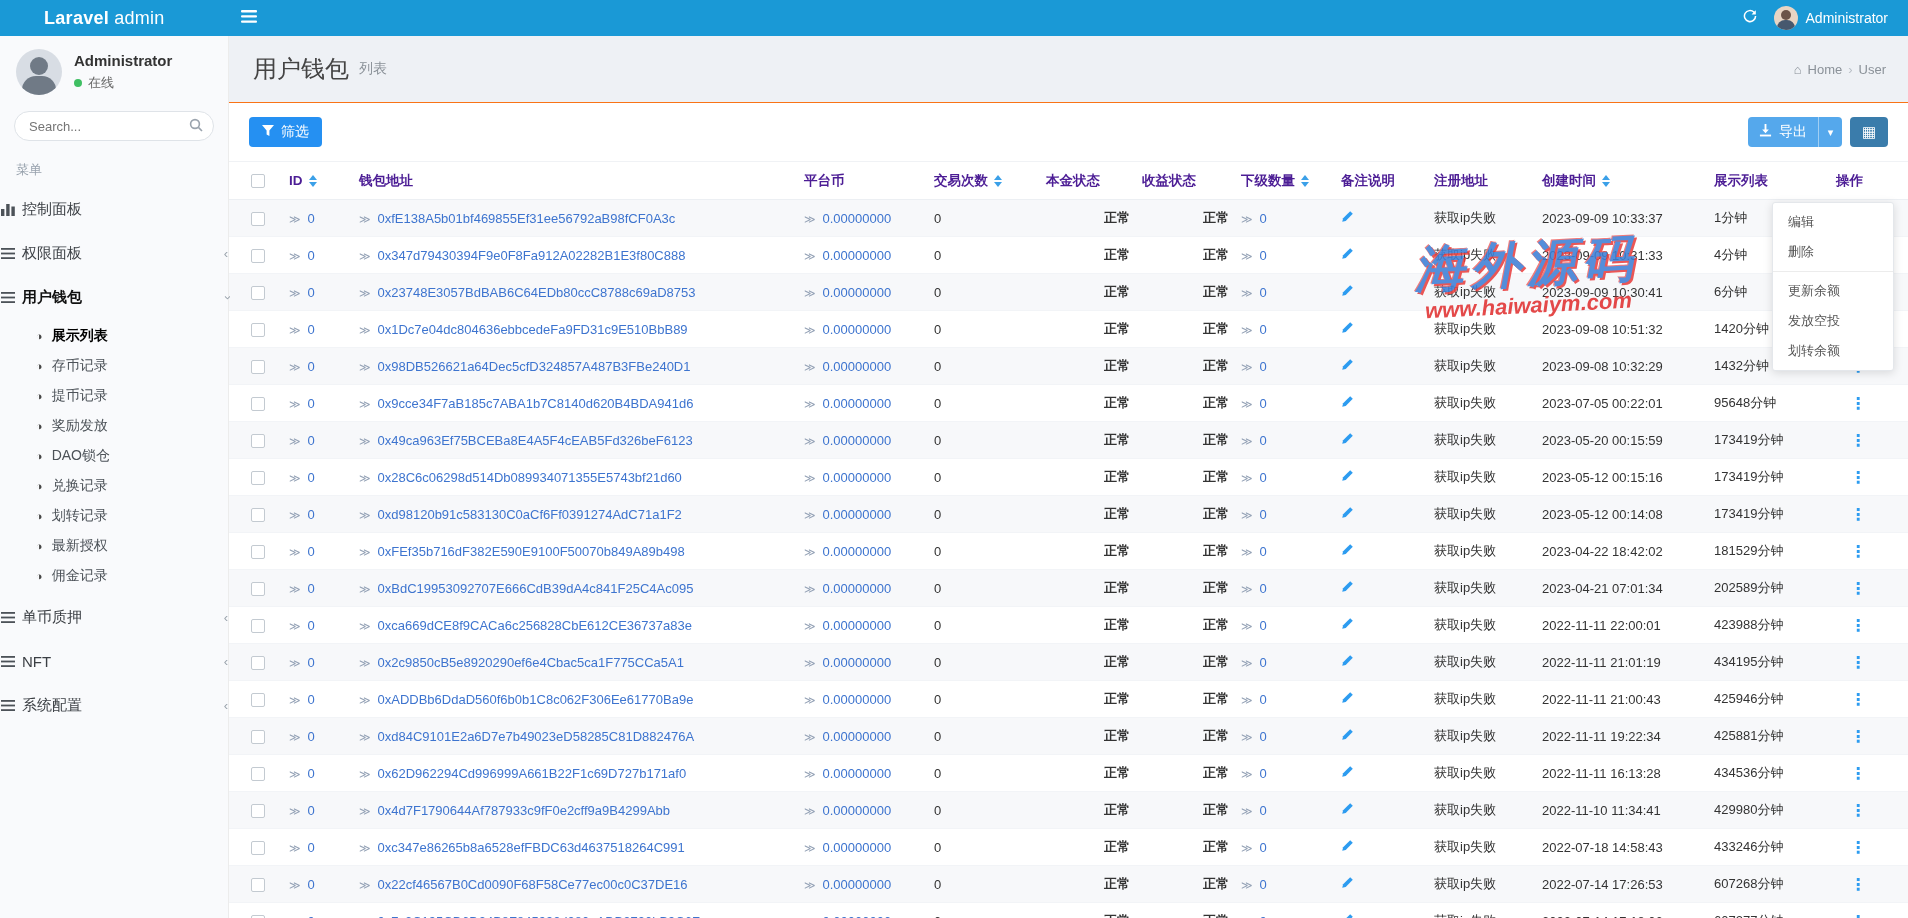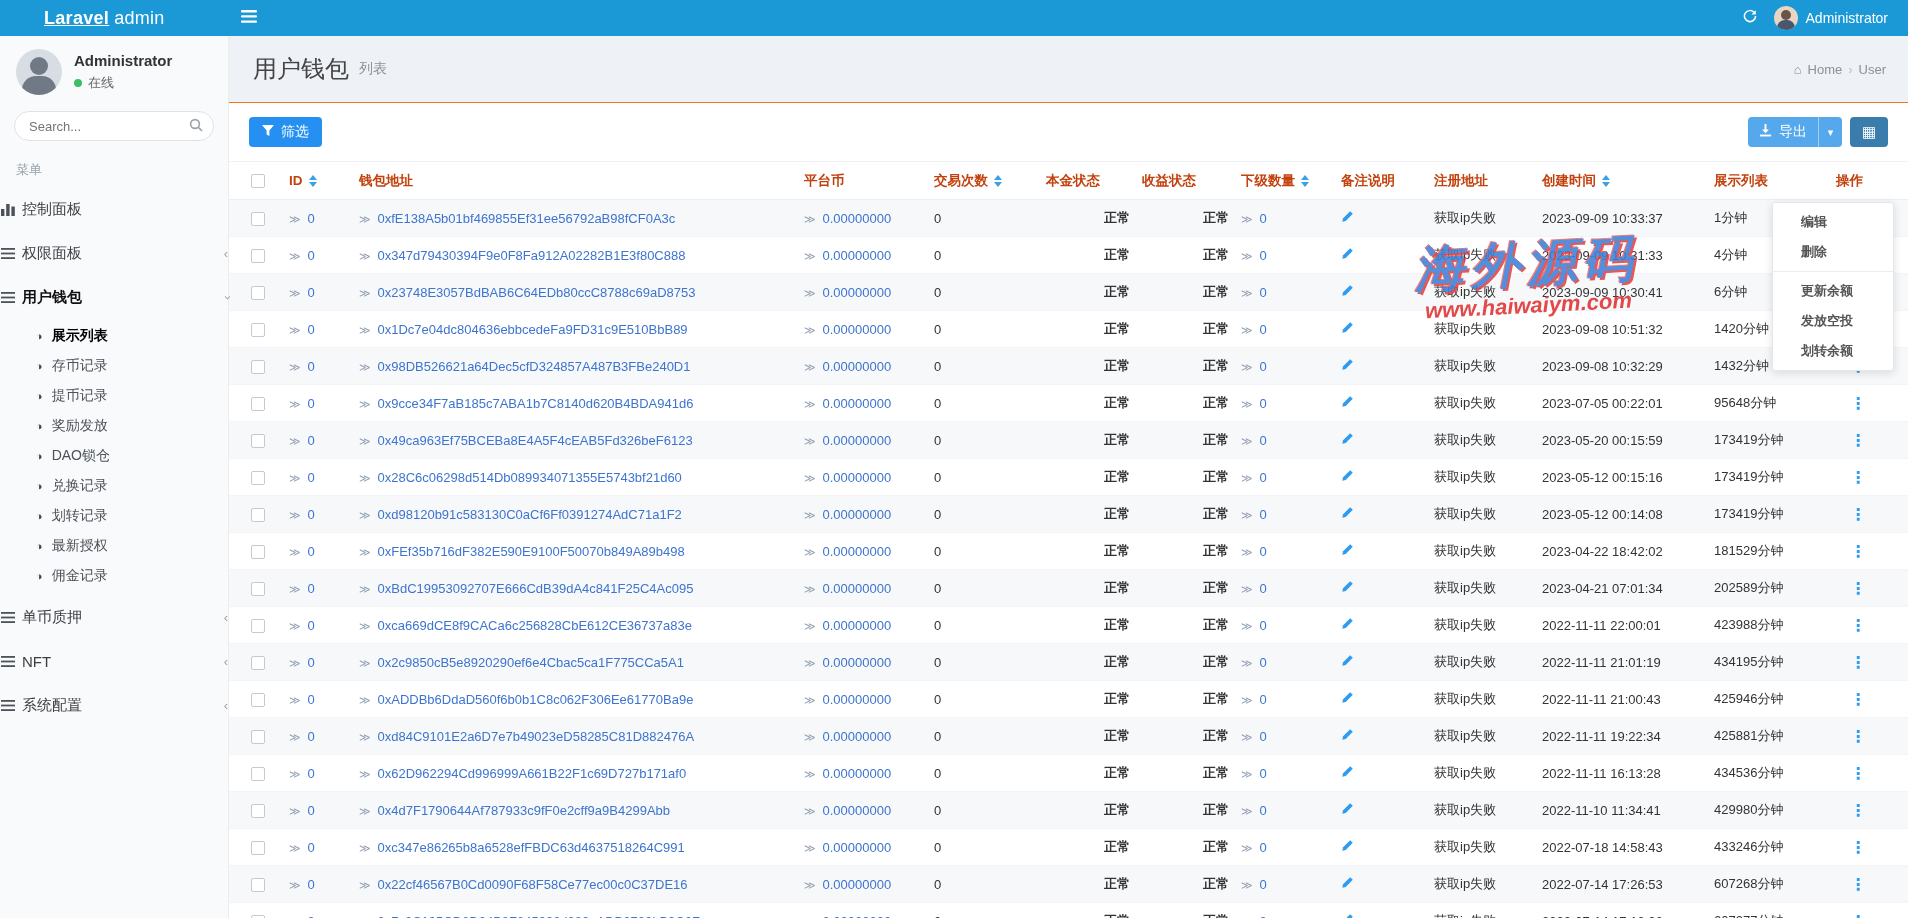--- a/index.html
+++ b/index.html
@@ -7,21 +7,21 @@
   body {
     font-family:"Liberation Sans","DejaVu Sans",sans-serif;
     background:#eef1f5; color:#333; position:relative;
   }
 
   
   .navbar { position:absolute; top:0; left:0; width:1908px; height:36px;
     background:#1a99d6; color:#fff; display:flex; align-items:center; z-index:30; }
   .brand { width:229px; height:36px; display:flex; align-items:center; padding-left:44px;
     font-size:18px; letter-spacing:.3px; }
-  .brand b { font-weight:bold; margin-right:5px;text-decoration:underline; }
+  .brand b { font-weight:bold; margin-right:5px; }
   .hamburger { width:40px; height:36px; display:flex; align-items:center; justify-content:center; cursor:pointer; }
   .nav-right { margin-left:auto; display:flex; align-items:center; gap:16px; padding-right:20px; }
   .nav-ic { display:flex; align-items:center; cursor:pointer; }
   .avatar-sm { width:24px; height:24px; border-radius:50%; background:#e8d5c4; position:relative; overflow:hidden; }
   .avatar-sm:before { content:""; position:absolute; left:7px; top:4px; width:10px; height:10px; border-radius:50%; background:#6b5448; }
   .avatar-sm:after { content:""; position:absolute; left:3px; top:14px; width:18px; height:12px; border-radius:8px 8px 0 0; background:#47586e; }
   .nav-user { font-size:14px; }
 
   
   .sidebar { position:absolute; top:36px; left:0; width:229px; height:882px;
@@ -65,21 +65,21 @@
   .btn-filter { background:#2590f2; }
   .toolbar-right { margin-left:auto; display:flex; align-items:center; gap:8px; }
   .btn-split { display:inline-flex; height:30px; border-radius:4px; overflow:hidden; cursor:pointer;text-align:center; }
   .btn-split .seg-main { background:#55a8ec; color:#fff; font-size:14px; display:flex; align-items:center; gap:7px; padding:0 11px; }
   .btn-split .seg-caret { background:#55a8ec; color:#fff; width:24px; display:flex; align-items:center; justify-content:center;
     border-left:1px solid rgba(255,255,255,.45); font-size:11px; }
   .btn-grid { background:#3a7cab; width:38px; justify-content:center; padding:0; font-size:15px; }
 
   
   table.grid { width:100%; border-collapse:collapse; table-layout:fixed; font-size:13px; }
-  table.grid thead th { height:38px; text-align:left; font-size:13.5px; font-weight:bold; color:#c2410c;
+  table.grid thead th { height:38px; text-align:left; font-size:13.5px; font-weight:bold; color:#4c1d95;
     border-top:1px solid #f0f2f5; border-bottom:1px solid #eceff3; padding:0 6px; white-space:nowrap; }
   table.grid tbody td { height:37px; padding:0 6px; white-space:nowrap; overflow:hidden;
     border-bottom:1px solid #f2f4f7; color:#333; }
   table.grid tbody tr:nth-child(odd) { background:#f7f8fa; }
   .c-check { padding-left:22px !important; }
   .checkbox { display:inline-block; width:14px; height:14px; border:1px solid #c3cad1; background:#fff;
     border-radius:2px; vertical-align:middle; cursor:pointer; }
   .sort { display:inline-flex; flex-direction:column; margin-left:6px; vertical-align:middle; gap:2px; cursor:pointer; }
   .sort .up { width:0; height:0; border-left:4px solid transparent; border-right:4px solid transparent; border-bottom:5px solid #3ba0e8; }
   .sort .dn { width:0; height:0; border-left:4px solid transparent; border-right:4px solid transparent; border-top:5px solid #3ba0e8; }
@@ -87,21 +87,21 @@
   a.lnk { color:#3d74cf; text-decoration:none; cursor:pointer; }
   td.ok { color:#12b77a; font-weight:bold;text-align:right; }
   .edit-ic { cursor:pointer; display:inline-flex; }
   .dots { color:#2d9cf0; font-weight:bold; font-size:16px; cursor:pointer; padding:0 6px; }
   .c-ops { padding-left:14px !important; }
 
   
   .ctx-menu { position:absolute; left:1772px; top:202px; width:122px; background:#fff;
     border:1px solid #e4e7eb; border-radius:3px; box-shadow:0 2px 10px rgba(0,0,0,.13);
     z-index:40; padding:4px 0; }
-  .ctx-item { height:30px; line-height:30px; padding:0 28px; font-size:13px; color:#555; cursor:pointer;font-weight:bold; }
+  .ctx-item { height:30px; line-height:30px; padding:0 15px; font-size:13px; color:#555; cursor:pointer; }
   .ctx-div { border-top:1px solid #ececec; margin:4px 0; }
 
   
   .watermark { position:absolute; left:1415px; top:238px; z-index:25; transform:rotate(-3deg);
     text-align:center; pointer-events:none; }
   .wm-title { font-size:50px; font-weight:bold; font-style:italic; letter-spacing:6px; color:#3e7fd6;
     text-shadow:2px 2px 0 #e84040, -1px -1px 0 #ef6a6a; opacity:.88; line-height:1.05; }
   .wm-url { font-size:22px; font-weight:bold; font-style:italic; color:#e23a3a; opacity:.92; margin-top:2px; }
 </style>
 </head>

